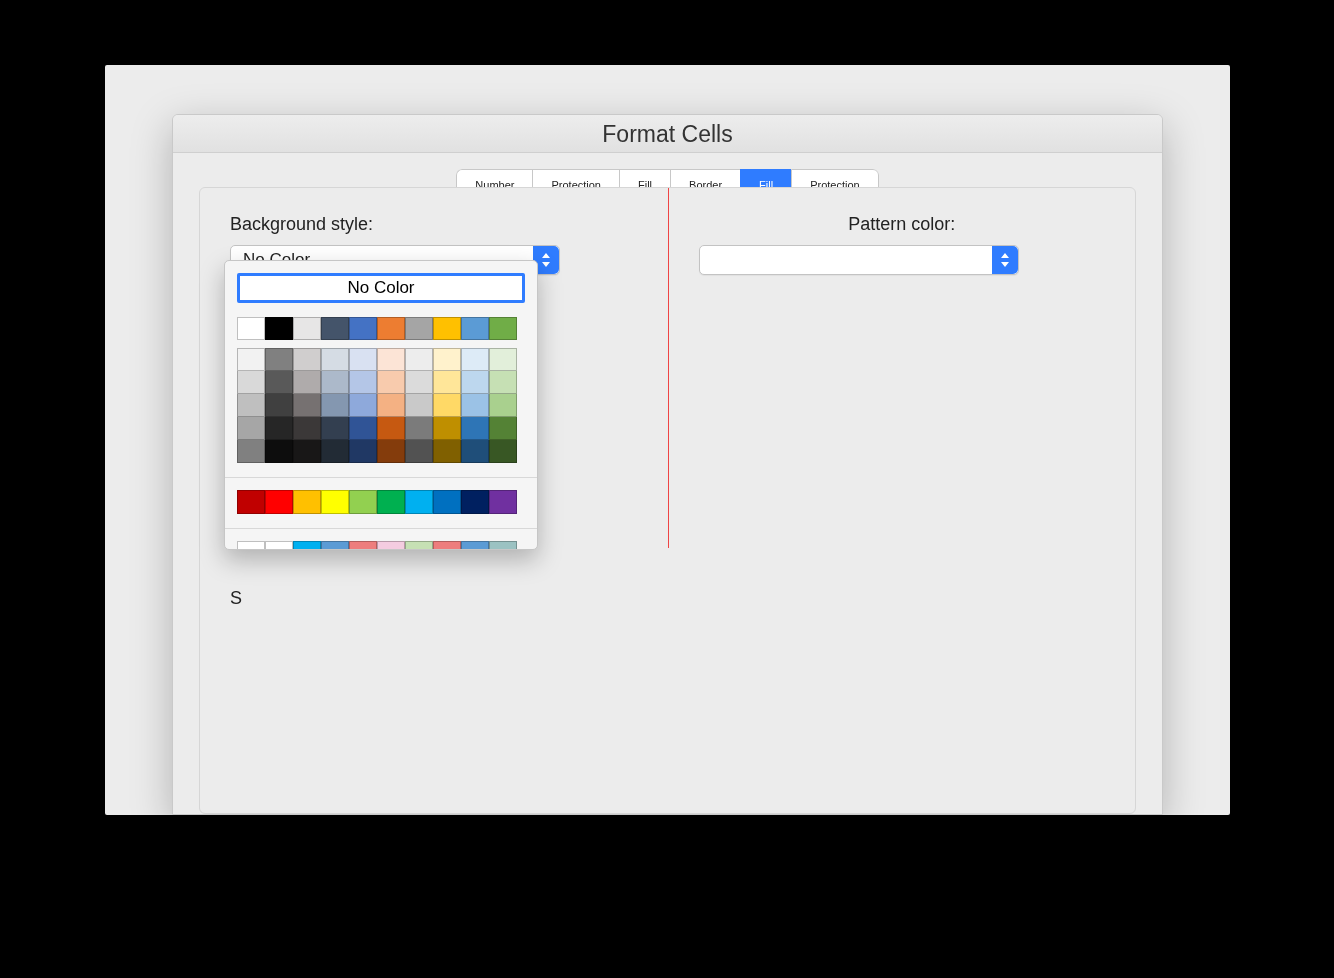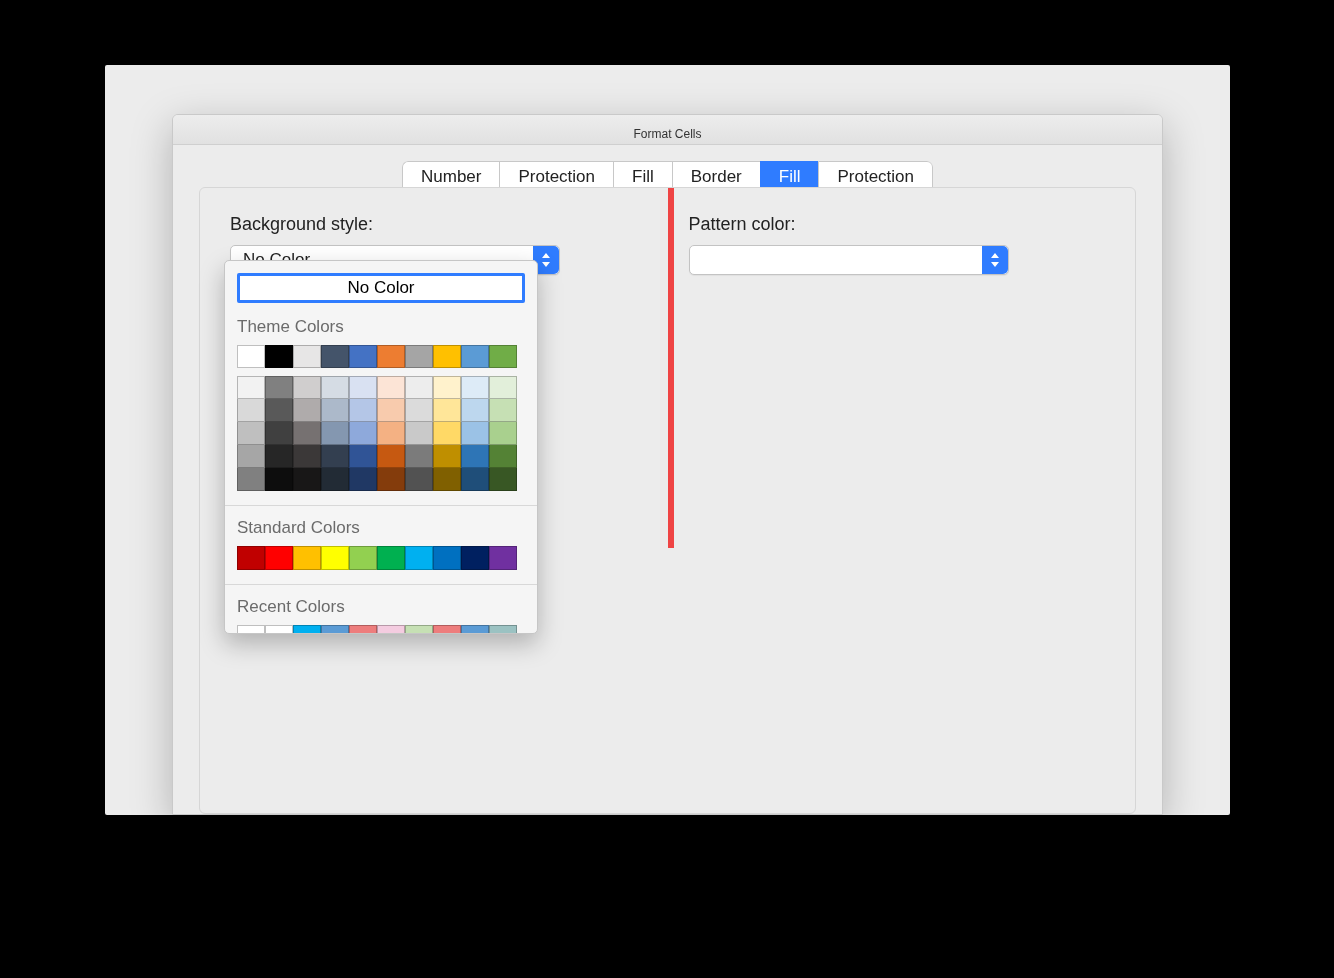--- a/index.html
+++ b/index.html
@@ -29,45 +29,45 @@
       top: 49px;
       right: 67px;
       bottom: 0;
       background: #ececec;
       border: 1px solid #c9c9c9;
       border-radius: 6px 6px 0 0;
       box-shadow: 0 12px 40px rgba(0,0,0,0.25);
       overflow: hidden;
     }
     .titlebar {
-      height: 30px;
+      height: 38px;
       background: linear-gradient(#ededed,#e1e1e1);
       border-bottom: 1px solid #cfcfcf;
       text-align: center;
       line-height: 38px;
-      font-size: 12px;
+      font-size: 23px;
       color: #333;
     }
     .tabbar {
       display: flex;
       justify-content: center;
       margin-top: 16px;
     }
     .tabgroup {
       display: flex;
       border-radius: 6px;
       overflow: hidden;
       box-shadow: 0 1px 0 rgba(0,0,0,0.08);
     }
     .tab {
       background: #fff;
       border: 1px solid #c8c8c8;
       border-right: none;
       padding: 4px 18px;
-      font-size: 17px;
+      font-size: 11px;
       line-height: 22px;
       color: #222;
       cursor: default;
     }
     .tab:last-child { border-right: 1px solid #c8c8c8; border-radius: 0 6px 6px 0; }
     .tab:first-child { border-radius: 6px 0 0 6px; }
     .tab.active {
       background: #2f7cff;
       color: #fff;
       border-color: #2f7cff;
@@ -86,22 +86,23 @@
       display: flex;
       height: 100%;
     }
     .col-left {
       width: 50%;
       padding: 26px 30px 0 30px;
       position: relative;
     }
     .col-right {
       width: 50%;
-      padding: 26px 30px 0 15px;
-      border-left: 6px solid #ef4444;
+      padding: 26px 30px 0 30px;
+      border-left: 1px solid #ef4444;
+      text-align: center;
     }
     .label {
       font-size: 18px;
       color: #222;
       margin-bottom: 10px;
     }
     .select {
       position: relative;
       width: 330px;
       height: 30px;
@@ -216,21 +217,20 @@
               <svg viewBox="0 0 10 14">
                   <path d="M5 0l4 5H1zM1 9h8l-4 5z"></path>
                 </svg>
             </span>
           </div>
 
           <div class="s-hidden">S</div>
 
           <div class="popover">
             <div class="nocolor-btn">No Color</div>
-            <div class="section-label">Theme Colors</div>
             <div class="theme-row1" id="theme-row1">
                 <div class="sw" style="background: rgb(255, 255, 255);"></div>
                 <div class="sw" style="background: rgb(0, 0, 0);"></div>
                 <div class="sw" style="background: rgb(231, 230, 230);"></div>
                 <div class="sw" style="background: rgb(68, 84, 106);"></div>
                 <div class="sw" style="background: rgb(68, 114, 196);"></div>
                 <div class="sw" style="background: rgb(237, 125, 49);"></div>
                 <div class="sw" style="background: rgb(165, 165, 165);"></div>
                 <div class="sw" style="background: rgb(255, 192, 0);"></div>
                 <div class="sw" style="background: rgb(91, 155, 213);"></div>
@@ -302,35 +302,33 @@
                 </div>
                 <div class="theme-col">
                   <div class="sw" style="background: rgb(226, 239, 218);"></div>
                   <div class="sw" style="background: rgb(198, 224, 180);"></div>
                   <div class="sw" style="background: rgb(169, 208, 142);"></div>
                   <div class="sw" style="background: rgb(84, 130, 53);"></div>
                   <div class="sw" style="background: rgb(56, 87, 36);"></div>
                 </div>
               </div>
             <hr class="hr">
-            <div class="section-label">Standard Colors</div>
             <div class="std-row" id="std-row">
                 <div class="sw" style="background: rgb(192, 0, 0);"></div>
                 <div class="sw" style="background: rgb(255, 0, 0);"></div>
                 <div class="sw" style="background: rgb(255, 192, 0);"></div>
                 <div class="sw" style="background: rgb(255, 255, 0);"></div>
                 <div class="sw" style="background: rgb(146, 208, 80);"></div>
                 <div class="sw" style="background: rgb(0, 176, 80);"></div>
                 <div class="sw" style="background: rgb(0, 176, 240);"></div>
                 <div class="sw" style="background: rgb(0, 112, 192);"></div>
                 <div class="sw" style="background: rgb(0, 32, 96);"></div>
                 <div class="sw" style="background: rgb(112, 48, 160);"></div>
               </div>
             <hr class="hr">
-            <div class="section-label">Recent Colors</div>
             <div class="std-row" id="recent-row" style="margin-bottom:0; height:8px; overflow:hidden;">
                 <div class="sw" style="background: rgb(255, 255, 255);"></div>
                 <div class="sw" style="background: rgb(255, 255, 255);"></div>
                 <div class="sw" style="background: rgb(0, 176, 240);"></div>
                 <div class="sw" style="background: rgb(91, 155, 213);"></div>
                 <div class="sw" style="background: rgb(237, 125, 125);"></div>
                 <div class="sw" style="background: rgb(244, 204, 224);"></div>
                 <div class="sw" style="background: rgb(198, 224, 180);"></div>
                 <div class="sw" style="background: rgb(237, 125, 125);"></div>
                 <div class="sw" style="background: rgb(91, 155, 213);"></div>

